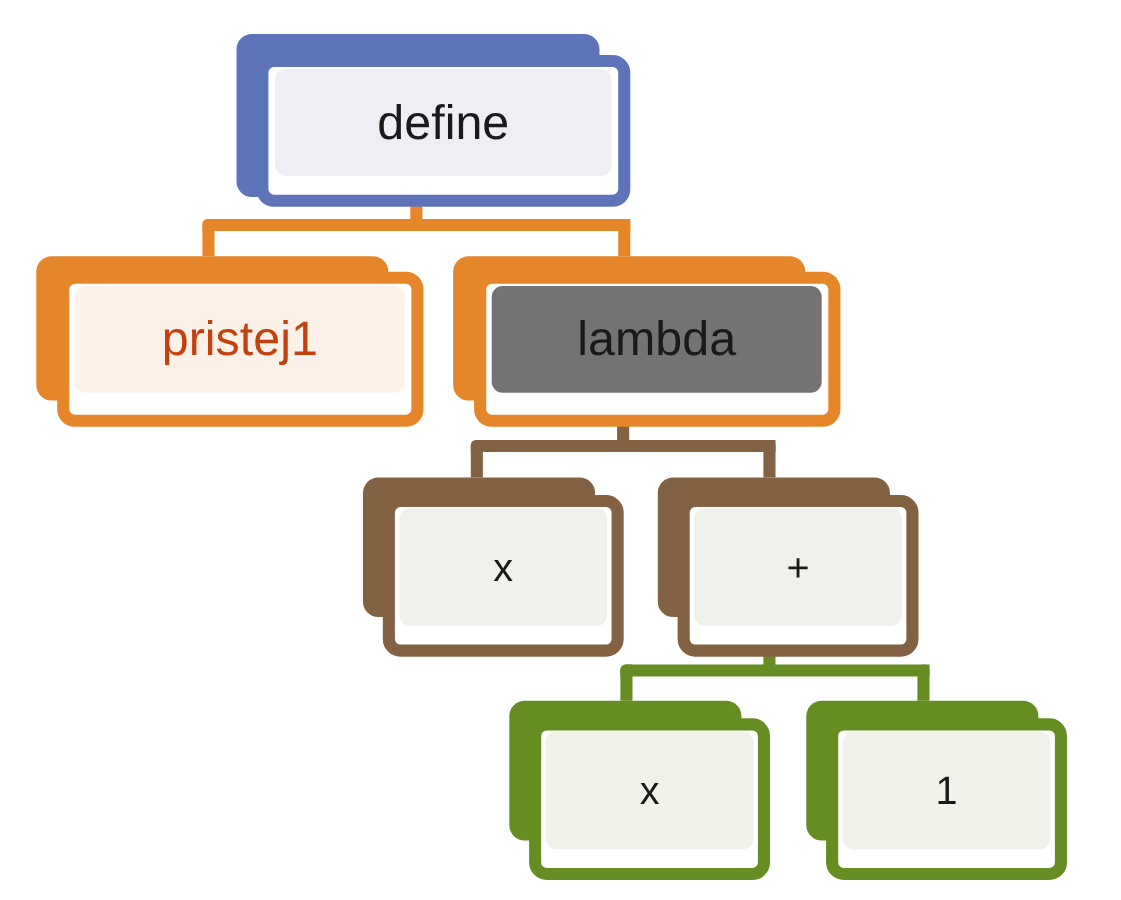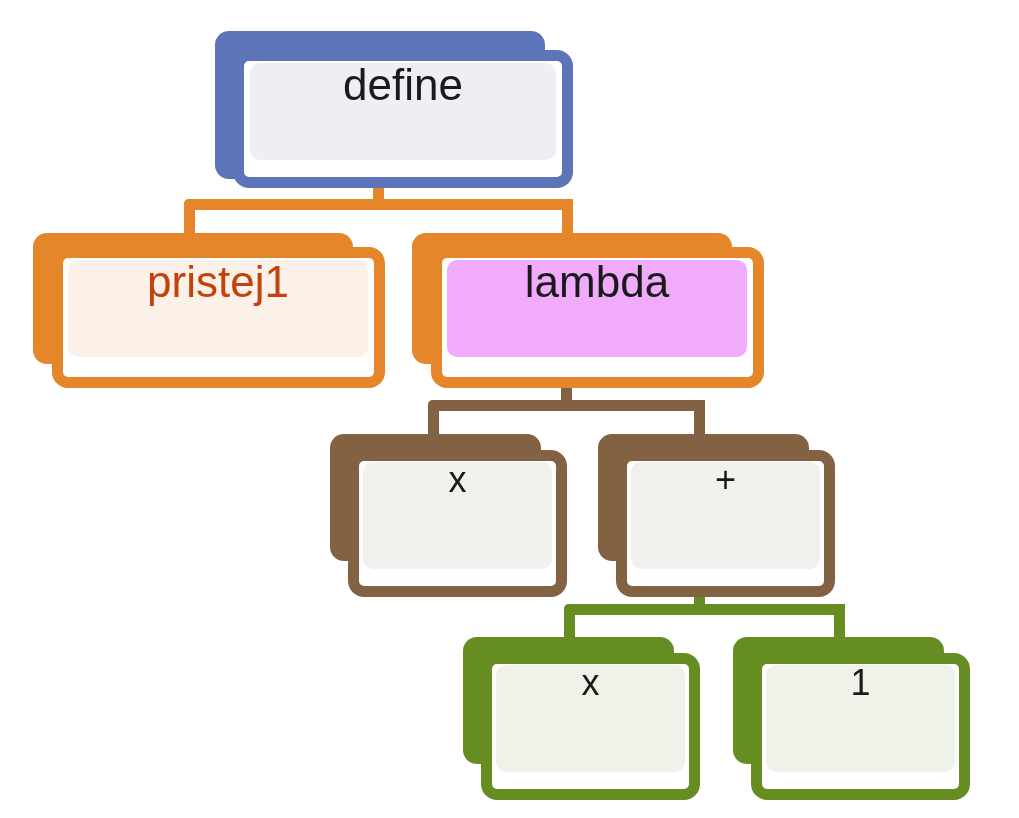--- a/index.html
+++ b/index.html
@@ -43,21 +43,21 @@
     position: absolute;
     background: #ffffff;
     box-sizing: border-box;
     border-style: solid;
     border-radius: 16px;
   }
   .node .inner-panel {
     position: absolute;
     border-radius: 10px;
     display: flex;
-    align-items: flex-start;
+    align-items: center;
     justify-content: center;
   }
   .node .node-label {
     color: #1a1a1a;
     font-family: "Liberation Sans", sans-serif;
     line-height: 1;
     white-space: nowrap;
     user-select: none;
   }
 </style>
@@ -104,21 +104,21 @@
       <div class="node" style="left: 0px; top: 0px;">
         <div class="back-card" style="left: 33px; top: 233px; width: 320px; height: 131px; background: rgb(229, 134, 42);"></div>
         <div class="front-card" style="left: 52px; top: 247px; width: 333px; height: 141px; border-color: rgb(229, 134, 42); border-width: 11px;"></div>
         <div class="inner-panel" style="left: 68px; top: 260px; width: 300px; height: 97px; background: rgb(251, 241, 233);">
           <span class="node-label" style="font-size: 44px; color: #c2410c;">pristej1</span>
         </div>
       </div>
       <div class="node" style="left: 0px; top: 0px;">
         <div class="back-card" style="left: 412px; top: 233px; width: 320px; height: 131px; background: rgb(229, 134, 42);"></div>
         <div class="front-card" style="left: 431px; top: 247px; width: 333px; height: 141px; border-color: rgb(229, 134, 42); border-width: 11px;"></div>
-        <div class="inner-panel" style="left: 447px; top: 260px; width: 300px; height: 97px; background: #f0abfc;">
+        <div class="inner-panel" style="left: 447px; top: 260px; width: 300px; height: 97px; background: #737373;">
           <span class="node-label" style="font-size: 44px; color: rgb(26, 26, 26);">lambda</span>
         </div>
       </div>
       <div class="node" style="left: 0px; top: 0px;">
         <div class="back-card" style="left: 330px; top: 434px; width: 211px; height: 127px; background: rgb(130, 98, 66);"></div>
         <div class="front-card" style="left: 348px; top: 450px; width: 219px; height: 147px; border-color: rgb(130, 98, 66); border-width: 11px;"></div>
         <div class="inner-panel" style="left: 363px; top: 462px; width: 189px; height: 107px; background: rgb(240, 240, 236);">
           <span class="node-label" style="font-size: 36px; color: rgb(26, 26, 26);">x</span>
         </div>
       </div>

